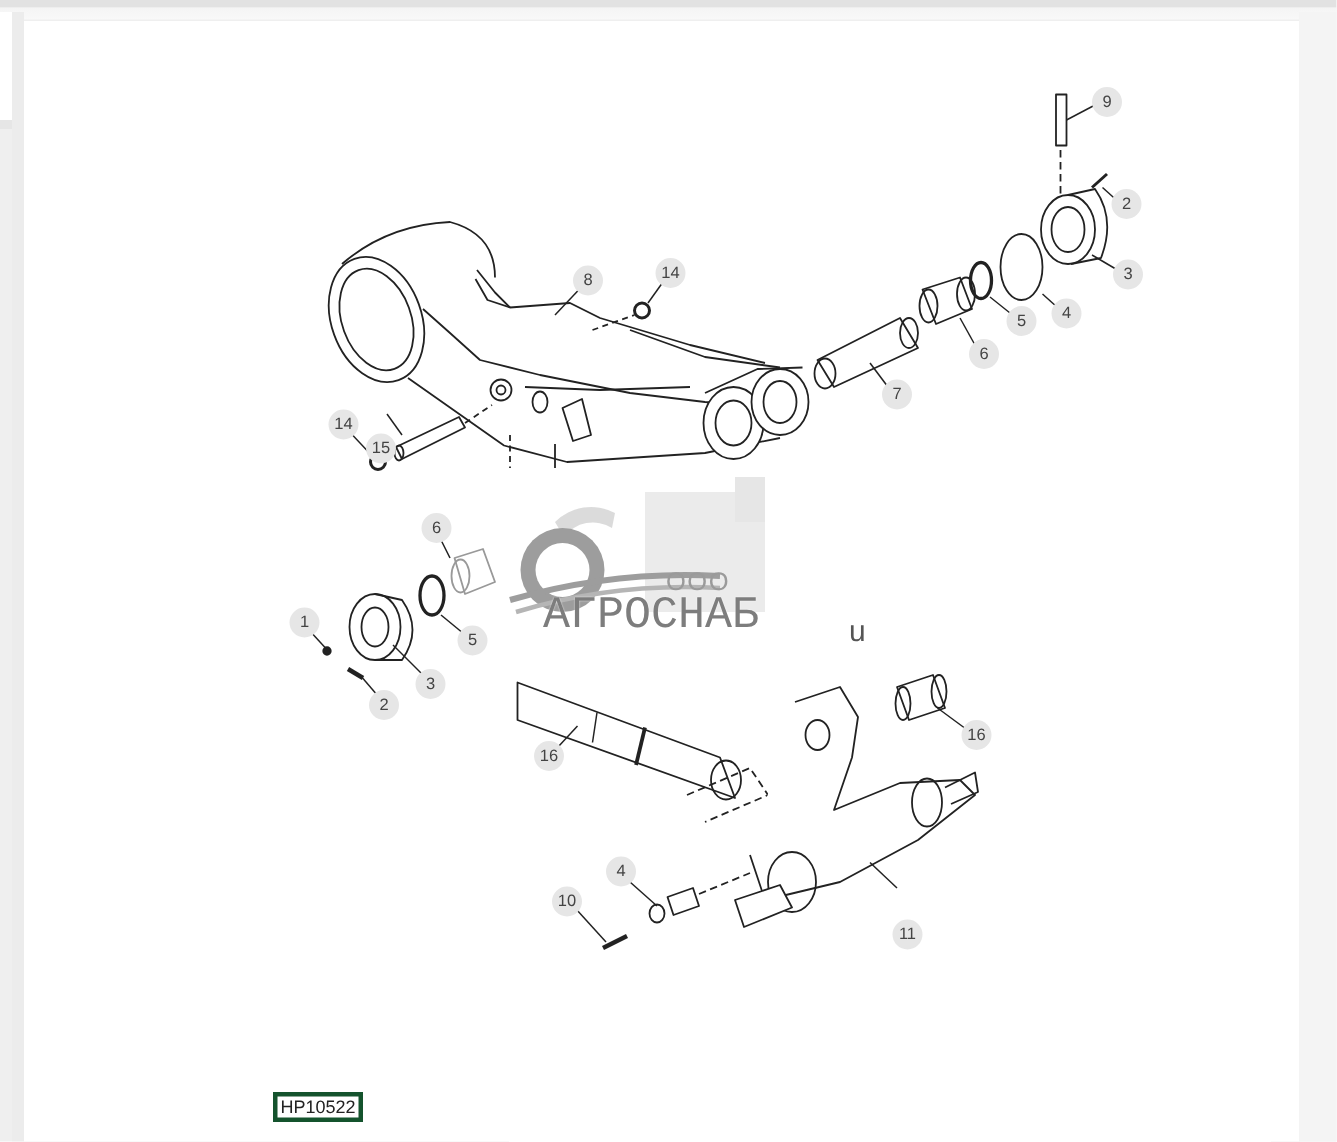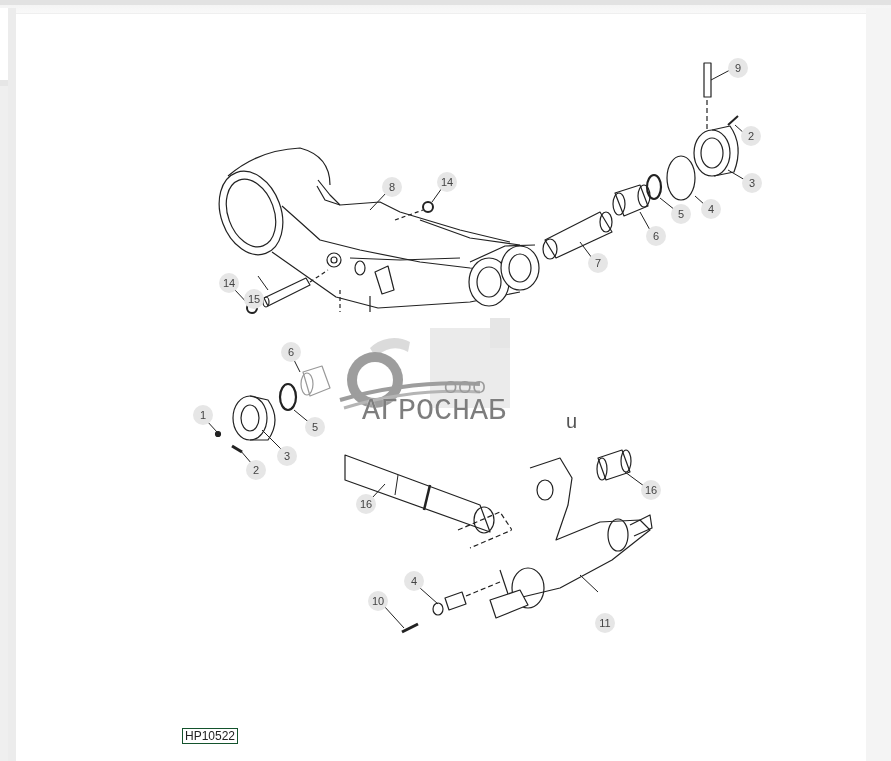--- a/index.html
+++ b/index.html
@@ -62,21 +62,21 @@
     font-family:Liberation Mono, monospace;
     font-size:30px; color:#7d7d7d; letter-spacing:0px;
     text-shadow:0 0 1px #ffffff;
   }
   .wm-suffix {
     position:absolute; left:566px; top:410px;
     font-size:20px; color:#555;
   }
   .figure-id {
     position:absolute; left:182px; top:728px;
-    border:1px solid #14532d;
+    border:3px solid #14532d;
     padding:0 2px;
     font-size:12px; line-height:14px; color:#222;
     background:#fff;
   }
 </style>
 </head>
 <body>
 
 <div class="topbar"></div>
 <div class="topbar-shade"></div>

